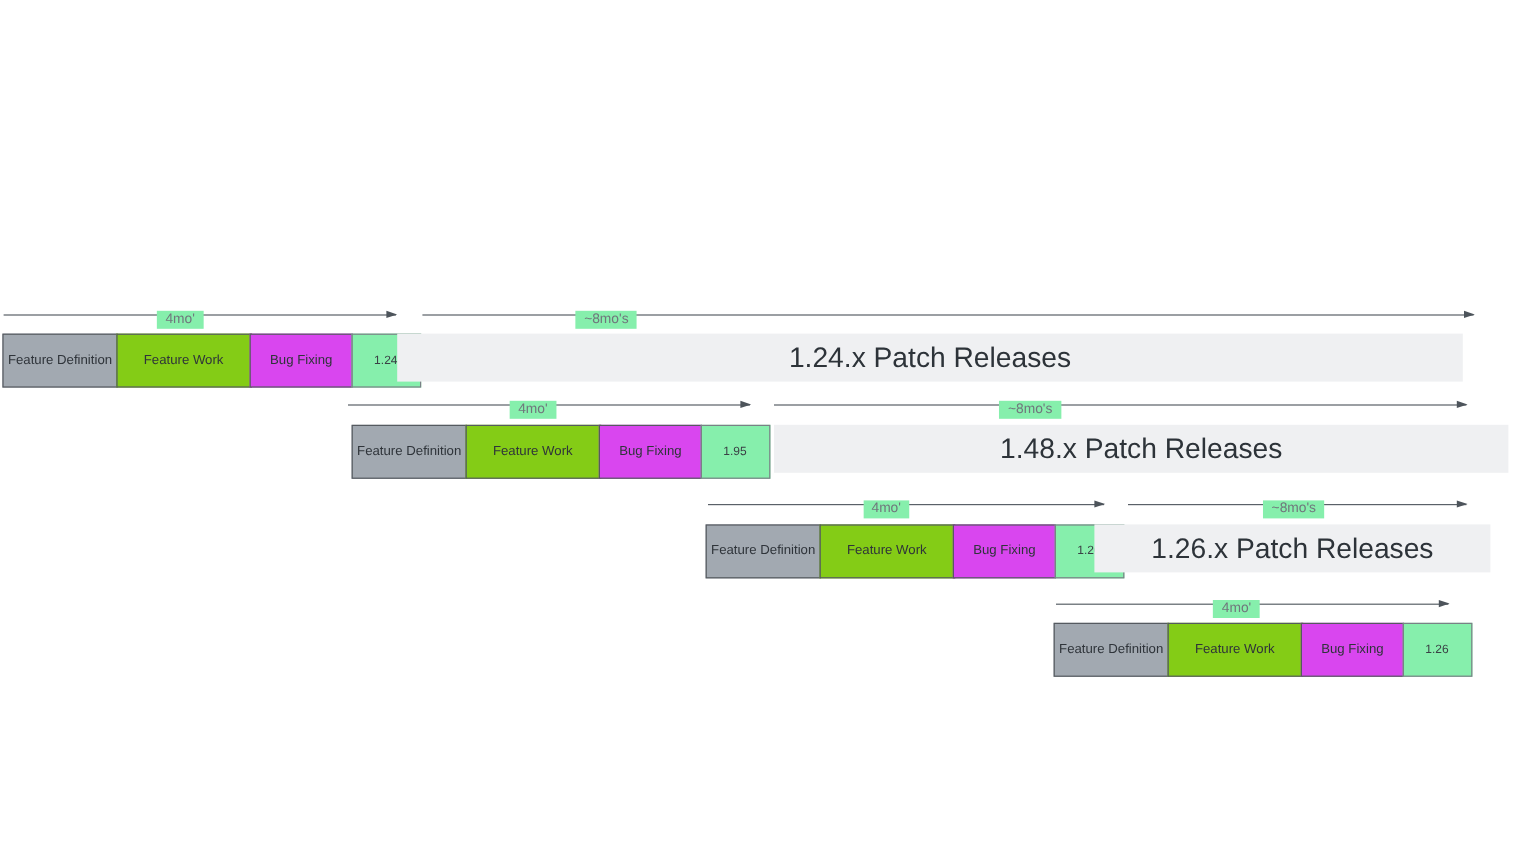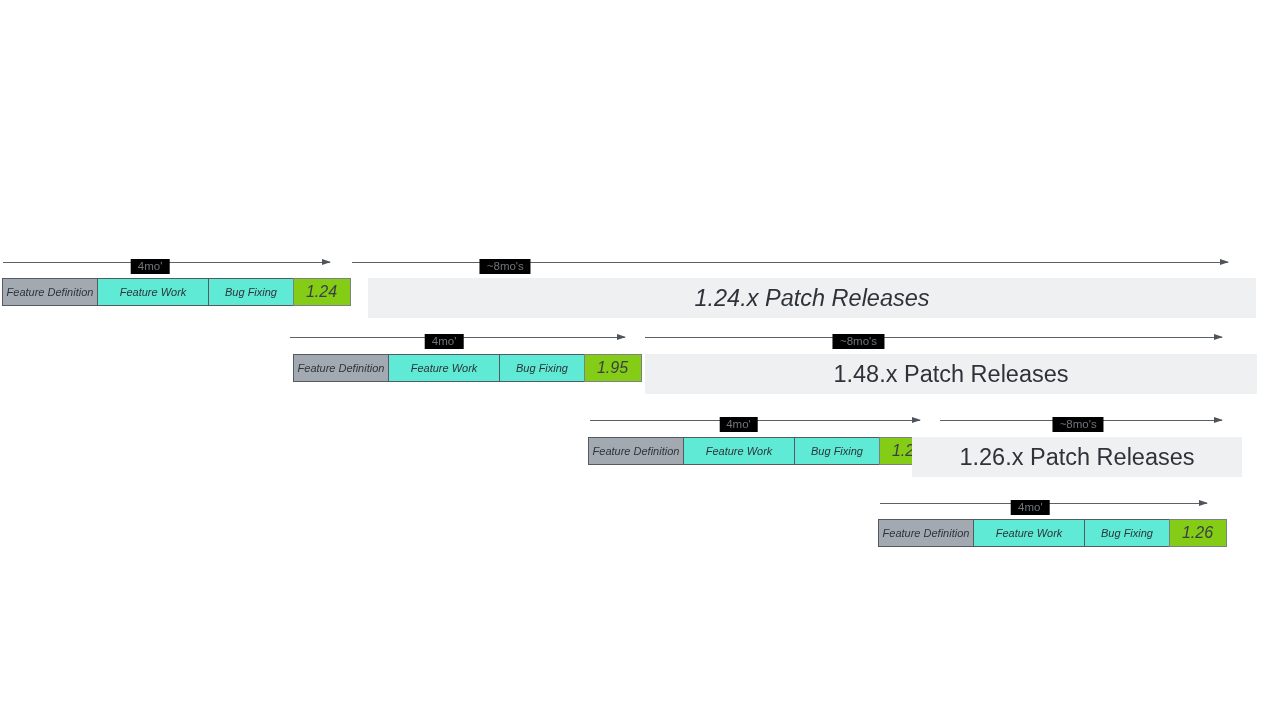--- a/index.html
+++ b/index.html
@@ -21,46 +21,46 @@
   .arrow-head{
     position:absolute;right:-1px;top:1px;
     width:0;height:0;
     border-left:9px solid #4d545b;
     border-top:3.8px solid transparent;
     border-bottom:3.8px solid transparent;
   }
   .arrow-label{
     position:absolute;top:1px;
     transform:translateX(-50%);
-    background:#000000;
+    background:#86efac;
     padding:0 7px;
     font-size:11.5px;line-height:15px;
     color:#70767c;
     white-space:nowrap;
   }
 
   
-  .phase-row{position:absolute;display:flex;height:28px;font-style:italic;}
+  .phase-row{position:absolute;display:flex;height:45px;}
   .phase-box{
     border:1.5px solid #555a60;
     display:flex;align-items:center;justify-content:center;
     text-align:center;
     font-size:11px;line-height:1.3;
     color:#2f343a;
     padding:1px 2px;
   }
   .phase-box + .phase-box{margin-left:-1.5px;}
   .fill-fd{background:#a2a9b1;}
-  .fill-fw{background:#5eead4;}
-  .fill-bf{background:#5eead4;}
+  .fill-fw{background:#84cc16;}
+  .fill-bf{background:#d946ef;}
   .version-box{
-    background:#84cc16;
+    background:#86efac;
     border:1.5px solid #7a8086;
     color:#3a4045;
-    font-size:16px;
+    font-size:10px;
   }
 
   
   .patch-bar{
     position:absolute;height:40px;
     background:#eff0f2;
     display:flex;align-items:center;justify-content:center;
     font-size:23.5px;
     color:#2d3339;
     white-space:nowrap;
@@ -81,21 +81,21 @@
       <div class="arrow-line"></div>
       <div class="arrow-head"></div>
       <span class="arrow-label" style="left:17.5%;">~8mo's</span>
     </div>
     <div class="phase-row" style="left:2px;top:278px;">
       <div class="phase-box fill-fd" style="width:96px;">Feature Definition</div>
       <div class="phase-box fill-fw" style="width:113px;">Feature Work</div>
       <div class="phase-box fill-bf" style="width:86px;">Bug Fixing</div>
       <div class="phase-box version-box" style="width:58px;">1.24</div>
     </div>
-    <div class="patch-bar" style="left:368px;top:278px;width:888px;font-style:italic;">1.24.x Patch Releases</div>
+    <div class="patch-bar" style="left:331px;top:278px;width:888px;">1.24.x Patch Releases</div>
   </div>
 
   <div>
     <div class="arrow" style="left:290px;top:333px;width:335px;">
       <div class="arrow-line"></div>
       <div class="arrow-head"></div>
       <span class="arrow-label" style="left:46%;">4mo'</span>
     </div>
     <div class="arrow" style="left:645px;top:333px;width:577px;">
       <div class="arrow-line"></div>

